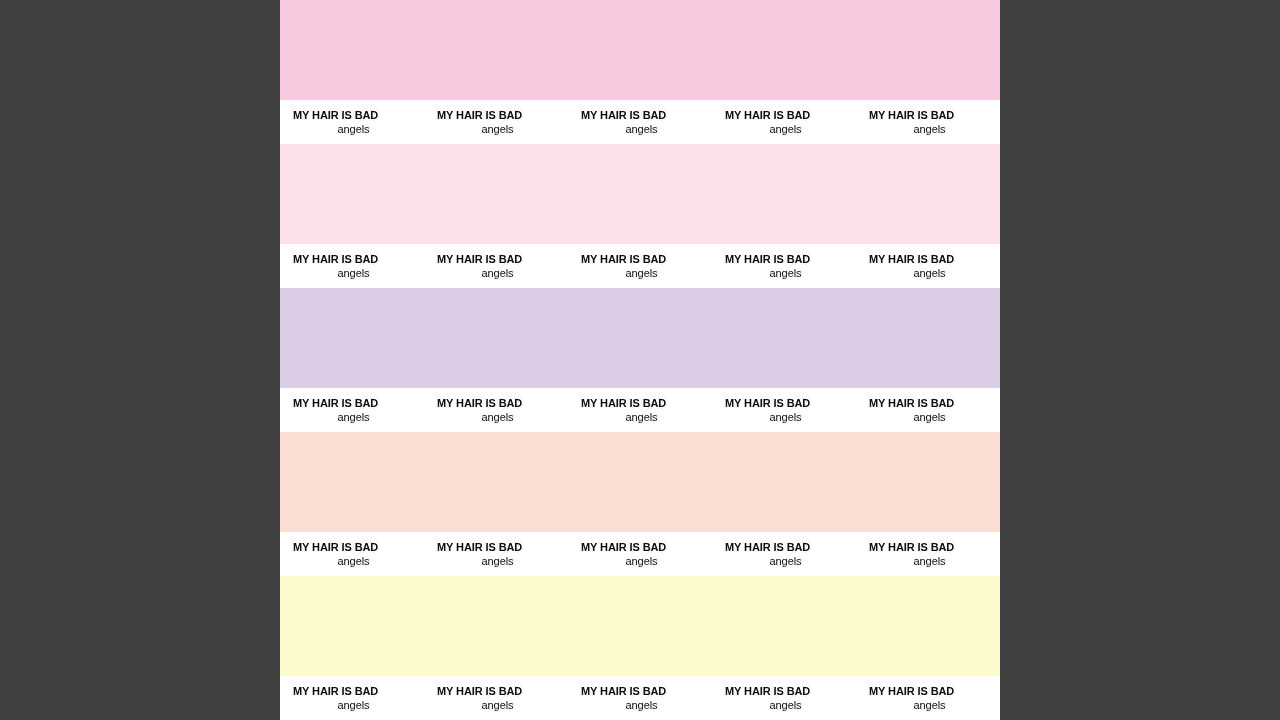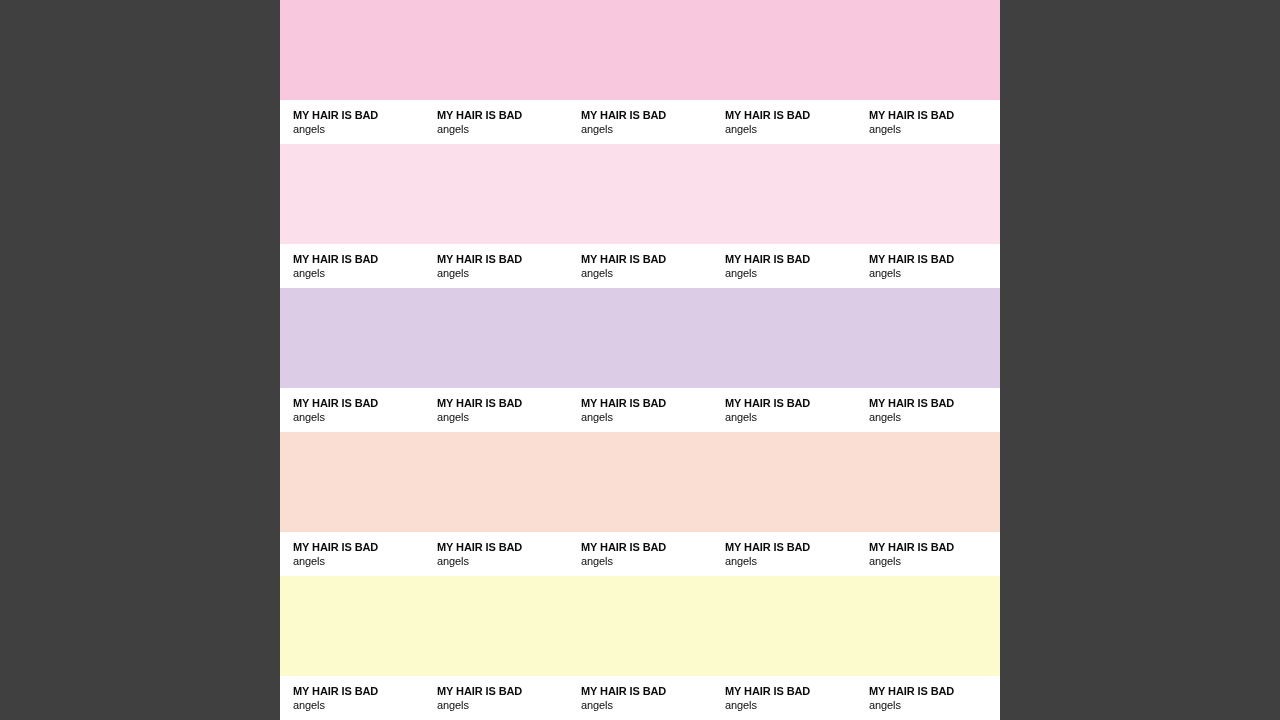--- a/index.html
+++ b/index.html
@@ -71,20 +71,21 @@
     white-space: nowrap;
   }
 
   .track-artist {
     font-size: 11px;
     font-weight: normal;
     color: #0b0b0b;
     line-height: 14px;
     letter-spacing: -0.1px;
     white-space: nowrap;
+    text-align: center;
   }
 </style>
 </head>
 <body>
 
 <div id="page">
   <div id="content-column">
 
   <div class="art-band clipped-top" style="background: rgb(248, 200, 222);"></div>
       <div class="meta-row">

